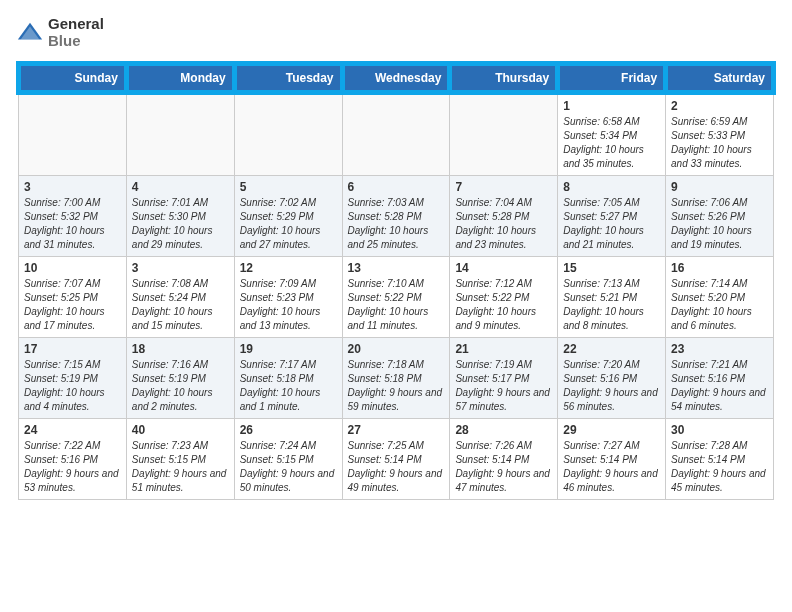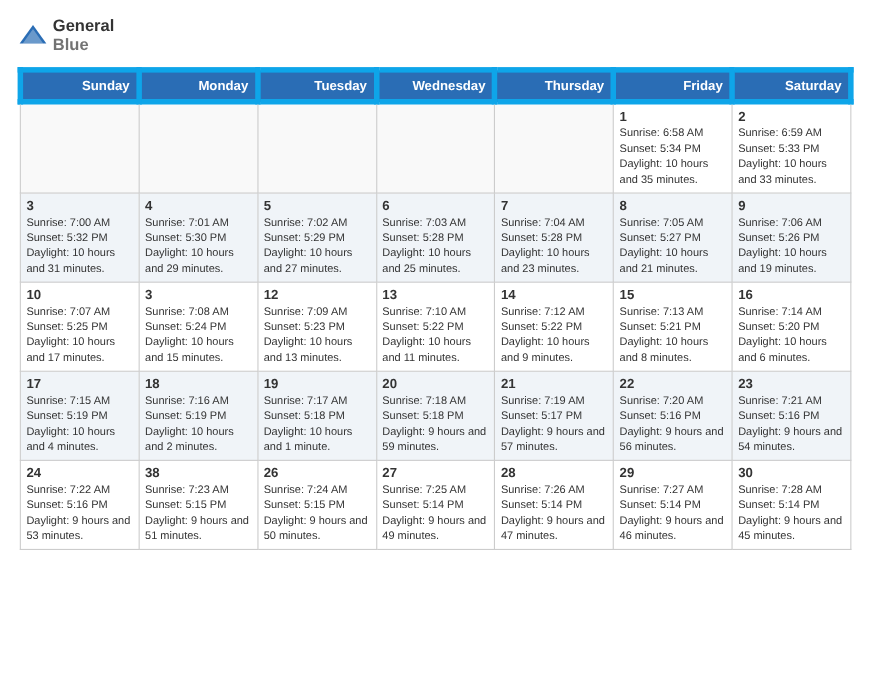--- a/index.html
+++ b/index.html
@@ -81,20 +81,21 @@
     .day-number {
       font-weight: bold;
       font-size: 12px;
       margin-bottom: 2px;
       display: block;
     }
     .day-info {
       font-size: 10px;
       line-height: 1.4;
       color: #333;
+      font-style: italic;
     }
     .row-shaded td {
       background: #f0f4f8;
     }
     .row-white td {
       background: #fff;
     }
     .row-shaded td.empty, .row-white td.empty {
       background: #f9f9f9;
     }
@@ -234,21 +235,21 @@
           <span class="day-number">23</span>
           <div class="day-info">Sunrise: 7:21 AM<br>Sunset: 5:16 PM<br>Daylight: 9 hours and 54 minutes.</div>
         </td>
       </tr>
       <tr class="row-white">
         <td>
           <span class="day-number">24</span>
           <div class="day-info">Sunrise: 7:22 AM<br>Sunset: 5:16 PM<br>Daylight: 9 hours and 53 minutes.</div>
         </td>
         <td>
-          <span class="day-number">38</span>
+          <span class="day-number">40</span>
           <div class="day-info">Sunrise: 7:23 AM<br>Sunset: 5:15 PM<br>Daylight: 9 hours and 51 minutes.</div>
         </td>
         <td>
           <span class="day-number">26</span>
           <div class="day-info">Sunrise: 7:24 AM<br>Sunset: 5:15 PM<br>Daylight: 9 hours and 50 minutes.</div>
         </td>
         <td>
           <span class="day-number">27</span>
           <div class="day-info">Sunrise: 7:25 AM<br>Sunset: 5:14 PM<br>Daylight: 9 hours and 49 minutes.</div>
         </td>

